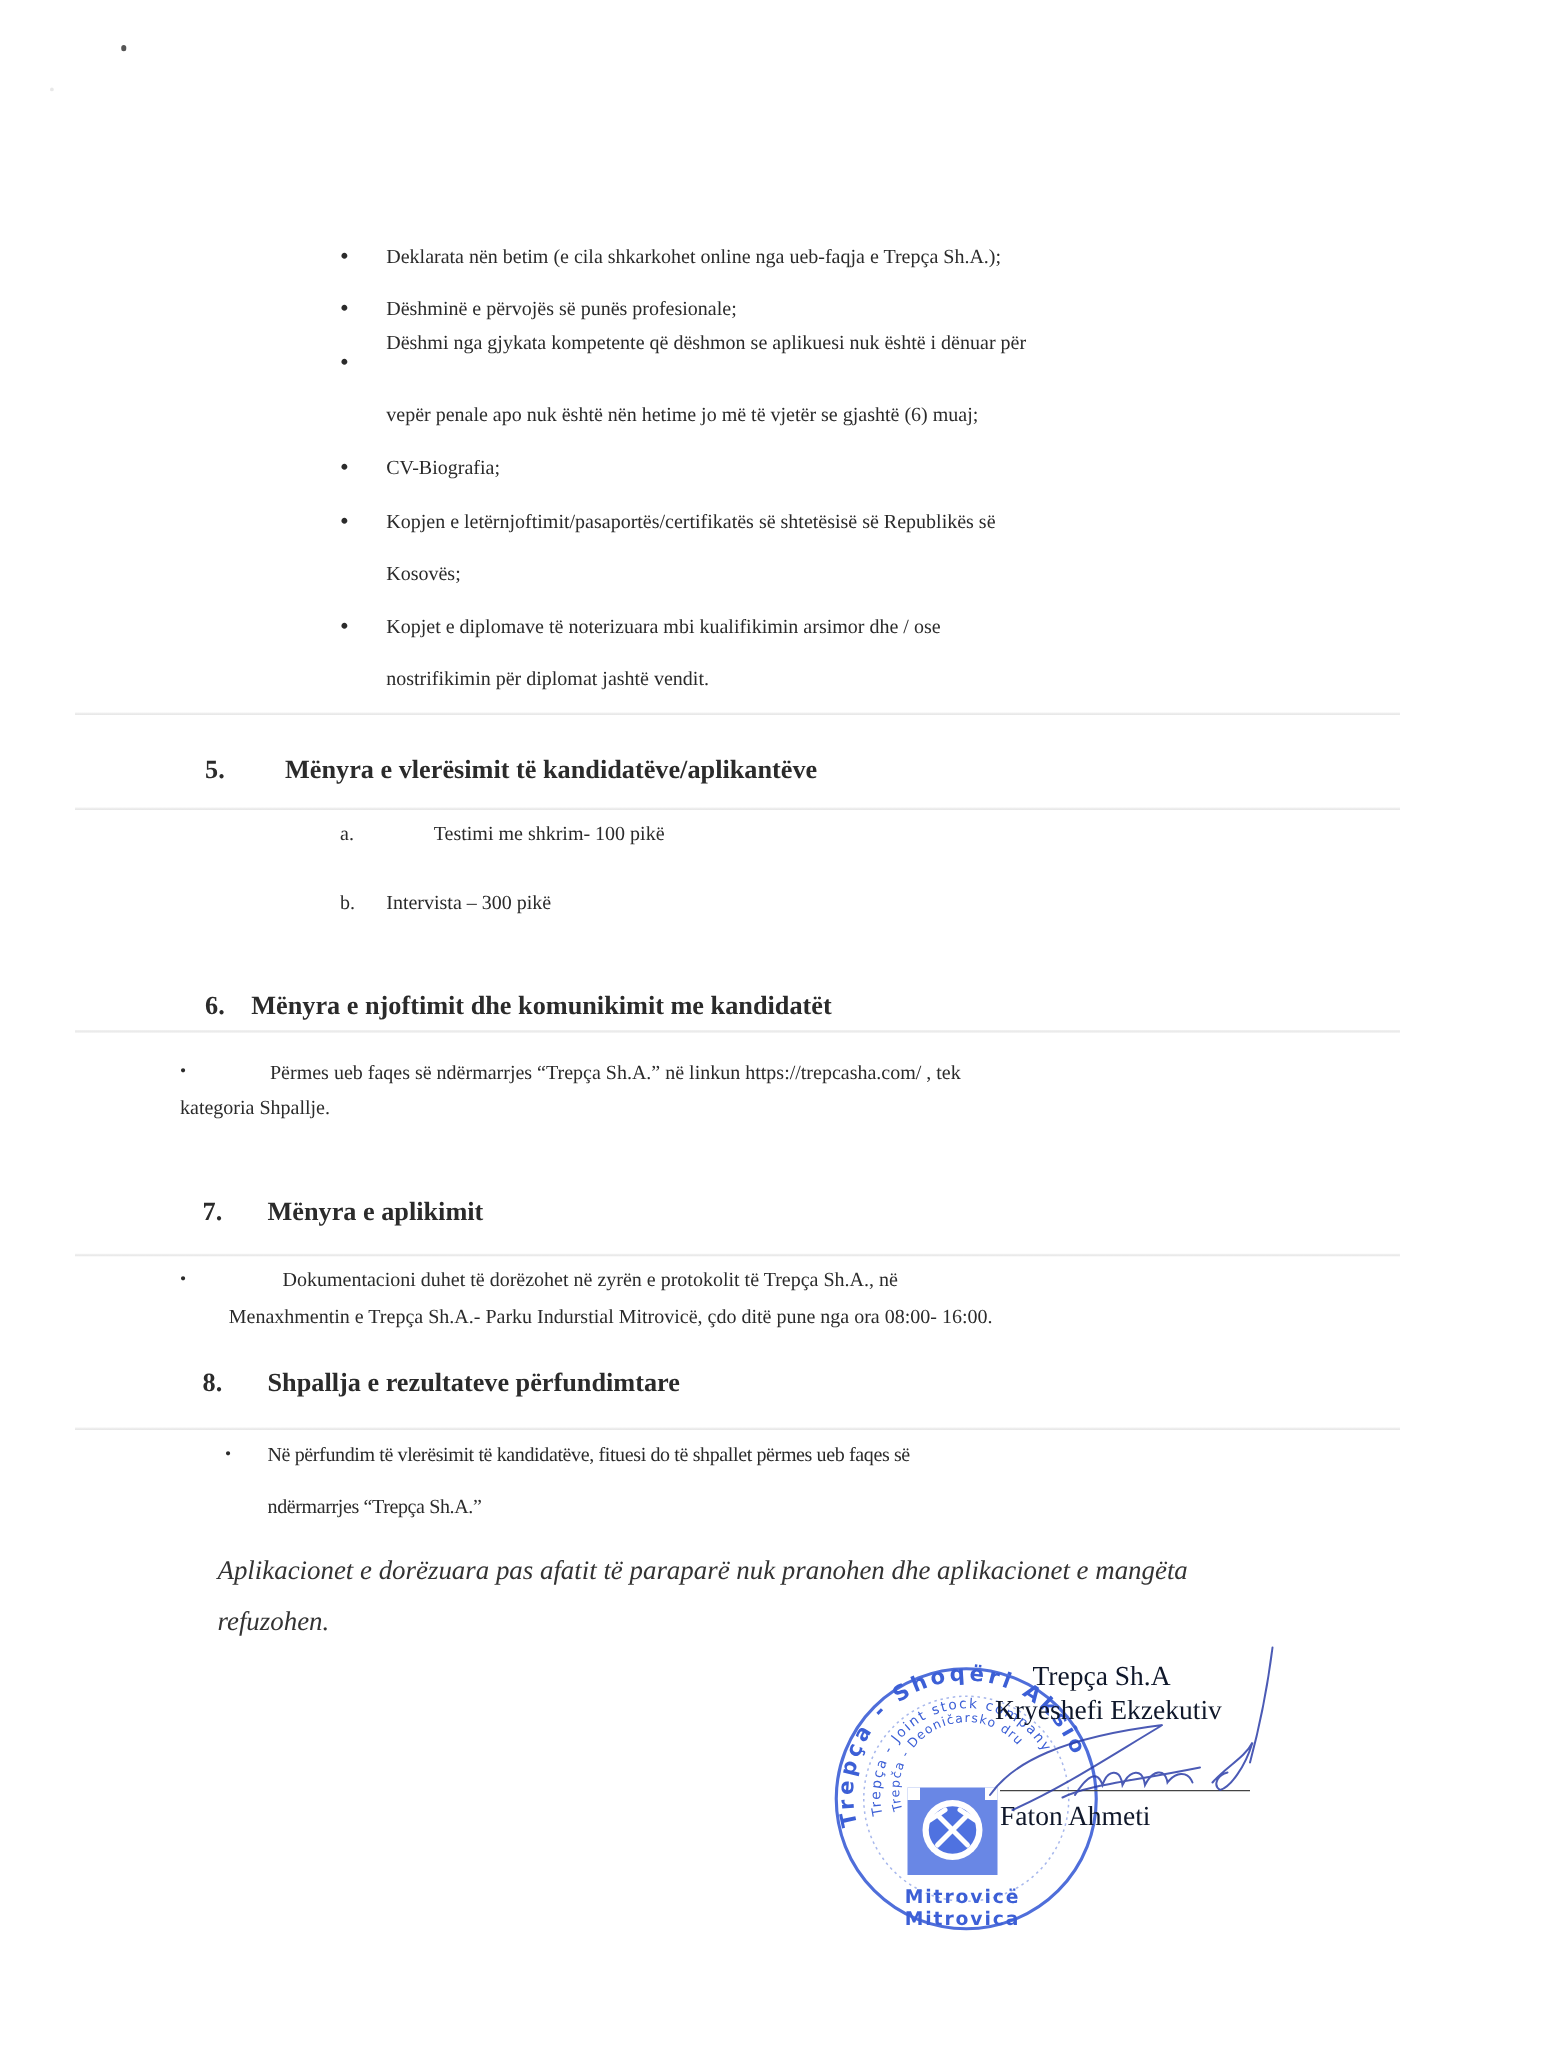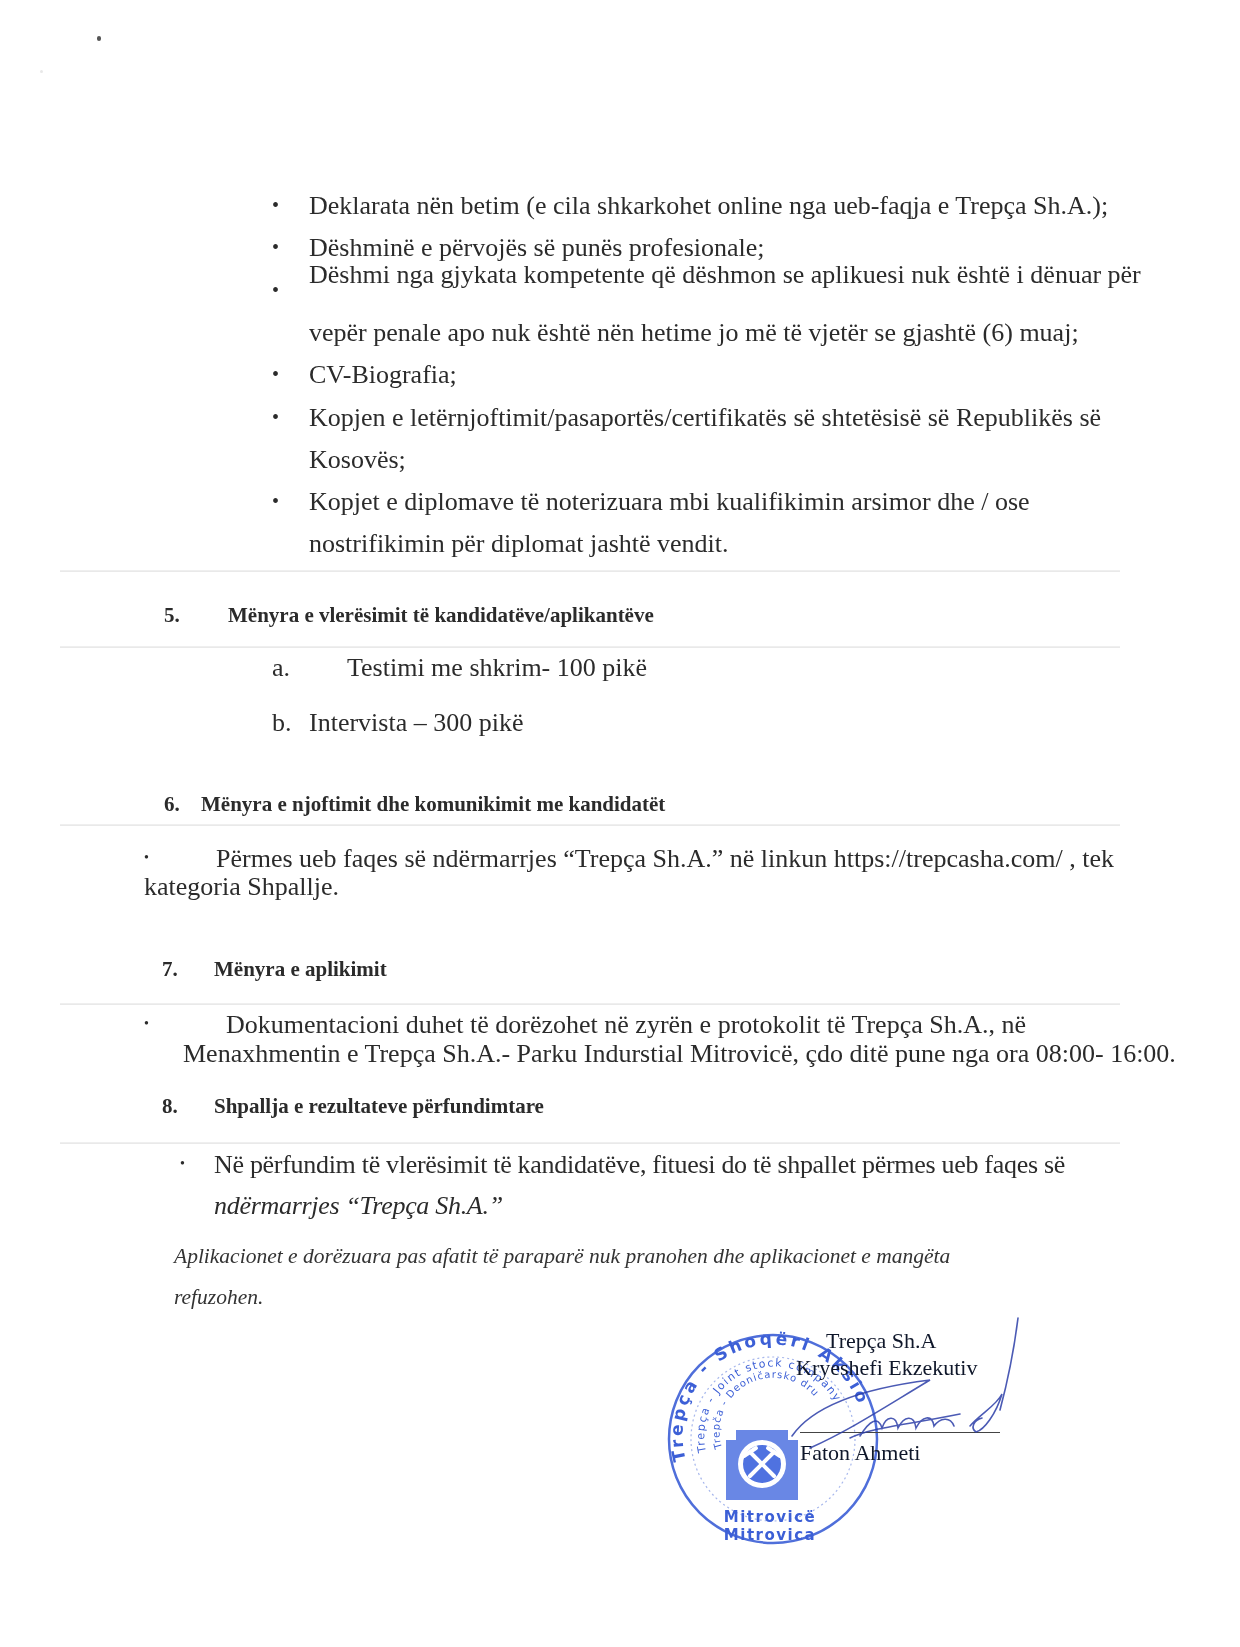--- a/index.html
+++ b/index.html
@@ -1,21 +1,21 @@
 <!DOCTYPE html>
 <html><head>
 <meta charset="utf-8">
 <style>
   html, body { margin: 0; padding: 0; background: #ffffff; }
   body { width: 1240px; height: 1647px; position: relative; overflow: hidden;
          font-family: "Liberation Serif", "DejaVu Serif", serif; color: #2b2b2b; }
   .abs { position: absolute; }
   .scan-dot { left: 97px; top: 36px; width: 4px; height: 5px; background: #555; border-radius: 2px; }
   .scan-dot2 { left: 40px; top: 70px; width: 3px; height: 3px; background: #e8e8e8; border-radius: 2px; }
-  .line { font-size: 26px; white-space: nowrap; line-height: 26px; }
+  .line { font-size: 16px; white-space: nowrap; line-height: 26px; }
   .bullet { font-size: 20px; }
   .heading { font-size: 21px; font-weight: bold; white-space: nowrap; }
   .rule { height: 2px; background: linear-gradient(to bottom, #f2f2f2, #e6e6e6); }
   .small-bullet { font-size: 14px; }
   .closing { font-size: 21.5px; white-space: nowrap; color: #333; font-style: italic; }
   .sig-text { font-size: 22px; color: #0f172a; white-space: nowrap; }
   .stamp { left: 664px; top: 1330px; width: 218px; height: 218px; }
 </style>
 </head>
 <body>
@@ -77,21 +77,21 @@
     <span class="abs line" style="left:226px;top:1012px;">Dokumentacioni duhet të dorëzohet në zyrën e protokolit të Trepça Sh.A., në</span>
     <span class="abs line" style="left:144px;top:1041px;margin-left:39px;">Menaxhmentin e  Trepça Sh.A.- Parku Indurstial Mitrovicë, çdo ditë pune nga ora 08:00- 16:00.</span>
   </div>
 
   <div>
     <span class="abs heading" style="left:162px;top:1094px;">8.</span>
     <span class="abs heading" style="left:214px;top:1094px;">Shpallja e rezultateve përfundimtare</span>
     <div class="abs rule" style="left:60px;top:1142px;width:1060px;"></div>
     <span class="abs small-bullet" style="left:180px;top:1156px;">•</span>
     <span class="abs line" style="left:214px;top:1152px;letter-spacing:-0.3px;">Në përfundim  të vlerësimit  të kandidatëve,  fituesi  do të shpallet  përmes ueb faqes së</span>
-    <span class="abs line" style="left:214px;top:1193px;letter-spacing:-0.3px;font-style:italic;">ndërmarrjes  “Trepça  Sh.A.”</span>
+    <span class="abs line" style="left:214px;top:1193px;letter-spacing:-0.3px;">ndërmarrjes  “Trepça  Sh.A.”</span>
   </div>
 
   <div>
     <span class="abs closing" style="left:174px;top:1244px;">Aplikacionet e dorëzuara pas afatit të paraparë nuk pranohen dhe aplikacionet e mangëta</span>
     <span class="abs closing" style="left:174px;top:1285px;">refuzohen.</span>
   </div>
 
   <div class="abs stamp">
     <svg width="218" height="218" viewBox="0 0 218 218">
       <defs>

